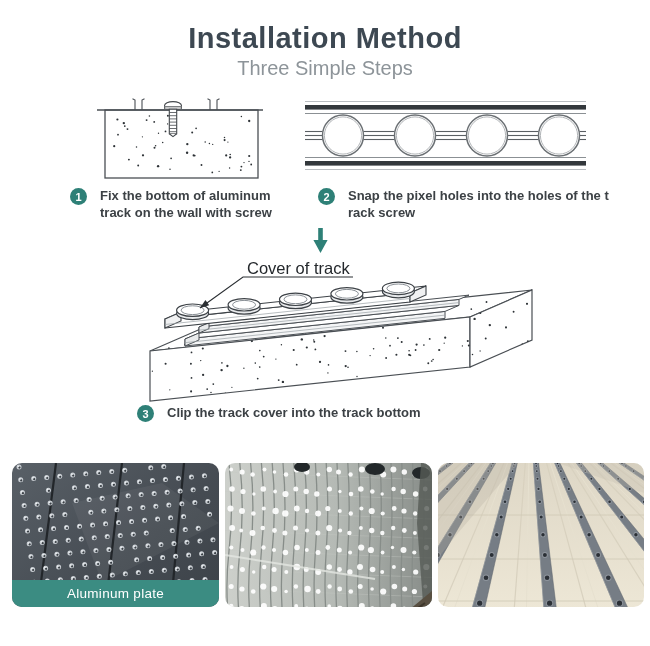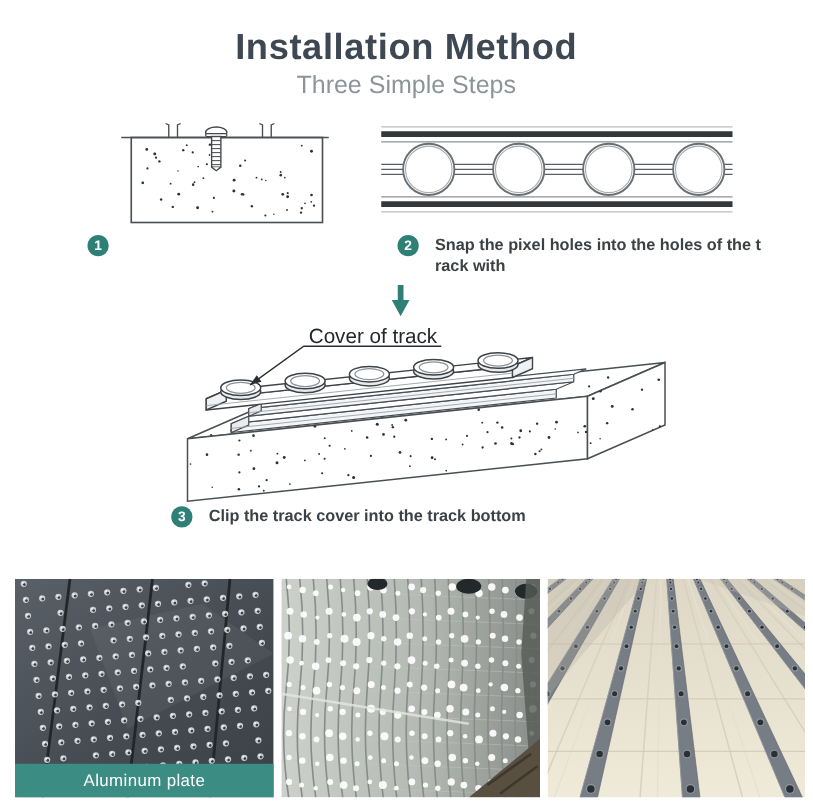--- a/index.html
+++ b/index.html
@@ -17,21 +17,21 @@
   .step{position:absolute;display:flex;gap:13px;align-items:flex-start;}
   .badge{flex:none;width:17px;height:17px;border-radius:50%;margin-top:1px;
          background:var(--accent-teal,#2e8077);color:#fff;font-size:11px;font-weight:bold;
          display:flex;align-items:center;justify-content:center;}
   .lines{font-size:13px;font-weight:600;color:#3c4145;line-height:17px;white-space:nowrap;}
   .step1{left:70px;top:187px;}
   .step2{left:318px;top:187px;}
   .step3{left:137px;top:404px;}
   .down-arrow{position:absolute;left:313px;top:228px;}
   .down-arrow path{fill:var(--accent-teal,#2e8077);}
-  .photo{position:absolute;top:463px;width:207px;height:175px;overflow:hidden;margin:0;padding:0;}
+  .photo{position:absolute;top:463px;width:207px;height:144px;overflow:hidden;margin:0;padding:0;border-radius:10px;}
   .photo svg{position:absolute;left:0;top:0;}
   .photo1{left:12px;}
   .photo2{left:225px;}
   .photo3{left:438px;width:206px;}
   .bar{position:absolute;left:0;right:0;bottom:0;height:27px;
        background:var(--label-bar-teal,#3b8c82);color:#fff;font-size:13.5px;
        display:flex;align-items:center;justify-content:center;letter-spacing:.3px;}
 </style>
 </head>
 <body>
@@ -156,26 +156,30 @@
         <circle cx="112" cy="36.5" r="18.6" fill="none" stroke="#a9adb0" stroke-width="0.9"></circle>
       <circle cx="184" cy="36.5" r="20.5" fill="#fff" stroke="#6a6f73" stroke-width="1.5"></circle>
         <circle cx="184" cy="36.5" r="18.6" fill="none" stroke="#a9adb0" stroke-width="0.9"></circle>
       <circle cx="256" cy="36.5" r="20.5" fill="#fff" stroke="#6a6f73" stroke-width="1.5"></circle>
         <circle cx="256" cy="36.5" r="18.6" fill="none" stroke="#a9adb0" stroke-width="0.9"></circle>
     </g>
   </svg>
 
   <div class="step step1">
     <div class="badge">1</div>
+    <div class="lines">
+      <div>Fix the bottom of aluminum</div>
+      <div>track on the wall with screw</div>
+    </div>
   </div>
   <div class="step step2">
     <div class="badge">2</div>
     <div class="lines">
       <div>Snap the pixel holes into the holes of the t</div>
-      <div>rack with</div>
+      <div>rack screw</div>
     </div>
   </div>
 
   <svg class="down-arrow" width="15" height="25" viewBox="0 0 15 25">
     <path d="M5.2 0 H9.8 V12 H14.6 L7.5 25 L0.4 12 H5.2 Z"></path>
   </svg>
 
   <svg class="diag diag3" width="460" height="150" viewBox="0 0 460 150">
     <defs>
       <clipPath id="clip-front">

